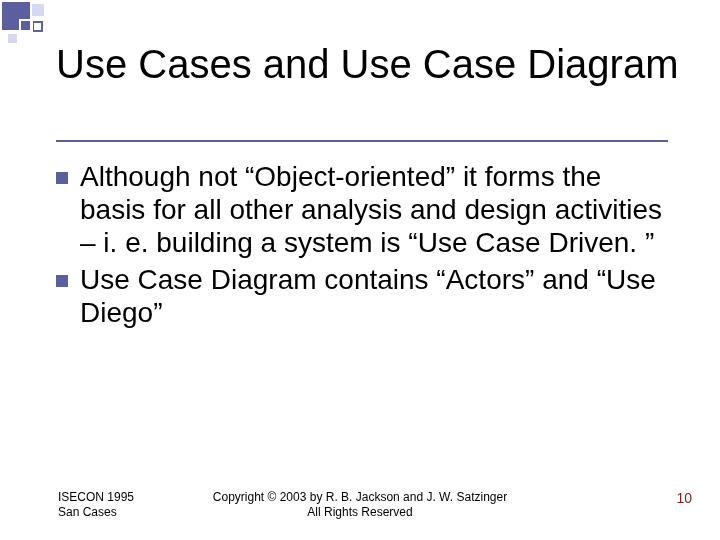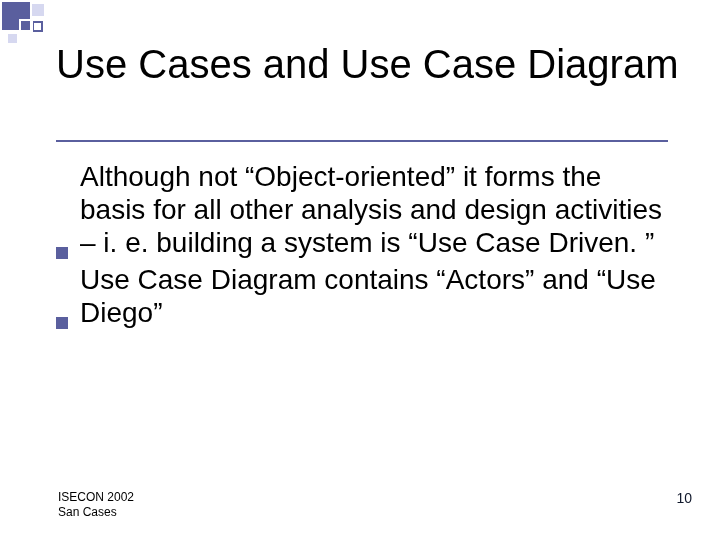--- a/index.html
+++ b/index.html
@@ -46,21 +46,21 @@
   .body {
     position: absolute;
     top: 160px;
     left: 56px;
     right: 52px;
     font-size: 28px;
     line-height: 1.18;
   }
   .bullet {
     display: flex;
-    align-items: flex-end;
+    align-items: flex-start;
     margin-bottom: 4px;
   }
   .bullet .marker {
     width: 12px;
     height: 12px;
     background: #5a5f9e;
     flex: 0 0 12px;
     margin-top: 12px;
     margin-right: 12px;
   }
@@ -81,21 +81,21 @@
     text-align: center;
     font-size: 12px;
     line-height: 1.25;
     color: #000;
   }
   .footer-right {
     position: absolute;
     right: 28px;
     bottom: 34px;
     font-size: 14px;
-    color: #0f172a;
+    color: #7f1d1d;
   }
 </style>
 </head>
 <body>
 
 <div class="slide">
 
   <div class="decor">
     <svg width="60" height="48" viewBox="0 0 60 48">
 
@@ -118,20 +118,24 @@
       <div class="marker"></div>
       <div class="text">Although not “Object-oriented” it forms the basis for all other analysis and design activities – i. e. building a system is “Use Case Driven. ”</div>
     </div>
     <div class="bullet">
       <div class="marker"></div>
       <div class="text">Use Case Diagram contains “Actors” and “Use Diego”</div>
     </div>
   </div>
 
   <div class="footer-left">
-    <div>ISECON 2002</div>
+    <div>ISECON 1995</div>
     <div>San Cases</div>
   </div>
 
+  <div class="footer-center">
+    <div>Copyright © 2003 by R. B. Jackson  and J. W. Satzinger</div>
+    <div>All Rights Reserved</div>
+  </div>
 
   <div class="footer-right">10</div>
 
 </div>
 
 </body></html>

